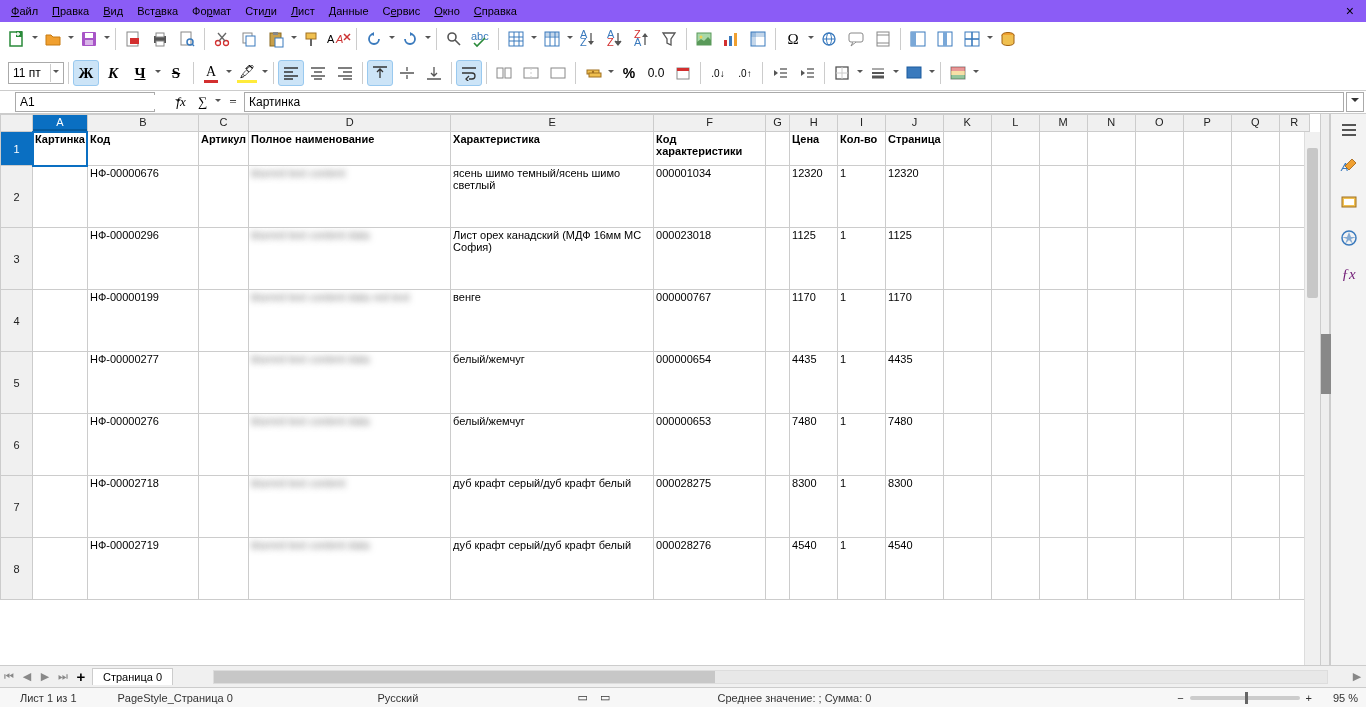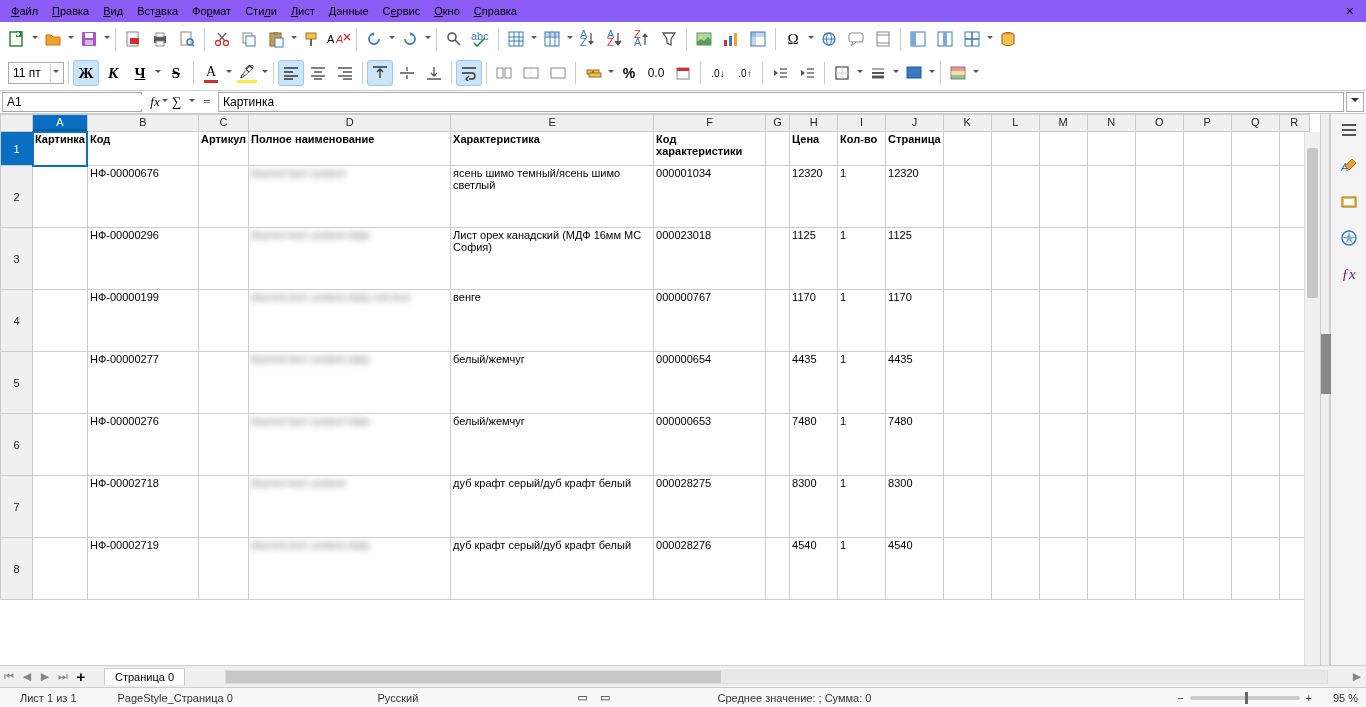--- a/index.html
+++ b/index.html
@@ -13,21 +13,21 @@
 .tb-btn.active{background:#cce4f7;border-color:#99c9ef}
 .tb-sep{width:1px;height:22px;background:#ccc;margin:0 3px}
 .tb-drop{width:8px;height:26px;display:flex;align-items:center;justify-content:center;cursor:pointer}
 .tb-drop::after{content:"";border:3px solid transparent;border-top-color:#555}
 .fmt-bar{height:34px;display:flex;align-items:center;padding:2px 4px;gap:1px;background:#fff}
 .combo{height:22px;border:1px solid #aaa;background:#fff;display:flex;align-items:center;padding:0 2px 0 4px}
 .combo input{border:none;outline:none;height:18px;font-size:12px;width:100%}
 .combo .arr{width:14px;height:18px;display:flex;align-items:center;justify-content:center;border-left:1px solid #ccc}
 .combo .arr::after{content:"";border:3px solid transparent;border-top-color:#555}
 .cellref-bar{height:24px;display:flex;align-items:center;border-top:1px solid #ccc;border-bottom:1px solid #ccc;background:#fff}
-.cellref{width:140px;height:20px;border:1px solid #aaa;display:flex;align-items:center;padding:0 4px;margin:0 2px}
+.cellref{width:140px;height:20px;border:1px solid #aaa;display:flex;align-items:center;padding:0 4px;margin:0 15px}
 .cellref input{border:none;outline:none;flex:1;font-size:12px}
 .fx-btn{width:22px;height:20px;display:flex;align-items:center;justify-content:center;font-style:italic;font-family:serif;font-size:13px;cursor:pointer}
 .formula-in{flex:1;height:20px;border:1px solid #aaa;padding:0 4px;font-size:12px;outline:none}
 .drop-indicator{width:18px;height:20px;display:flex;align-items:center;justify-content:center;border:1px solid #aaa;margin:0 2px}
 .drop-indicator::after{content:"";border:4px solid transparent;border-top-color:#333}
 .workspace{display:flex;height:calc(100% - 22px - 34px - 34px - 24px - 22px - 20px);position:relative}
 .sheet-area{flex:1;overflow:hidden;position:relative}
 .grid-wrap{position:absolute;inset:0;overflow:hidden}
 table.grid{border-collapse:collapse;table-layout:fixed}
 table.grid th,table.grid td{border:1px solid #ccc;padding:1px 2px;vertical-align:top;text-align:left;overflow:hidden;white-space:normal;word-wrap:break-word;font-size:11px}
@@ -45,21 +45,21 @@
 .vscroll .thumb{position:absolute;left:2px;right:2px;background:#c7c7c7;border-radius:2px}
 .vscroll .arrow{position:absolute;left:0;right:0;height:16px;display:flex;align-items:center;justify-content:center}
 .vscroll .arrow::after{content:"";border:4px solid transparent}
 .side-panel{width:36px;background:#f3f3f3;border-left:1px solid #ccc;display:flex;flex-direction:column;align-items:center;padding-top:4px;gap:12px}
 .side-panel .sp{width:24px;height:24px;display:flex;align-items:center;justify-content:center;cursor:pointer;color:#444}
 .side-panel .ham{display:flex;flex-direction:column;gap:3px}
 .side-panel .ham div{width:14px;height:2px;background:#555}
 .blurred{color:transparent;text-shadow:0 0 6px rgba(0,0,0,.55)}
 .tab-bar{height:22px;display:flex;align-items:center;background:#f0f0f0;border-top:1px solid #ccc}
 .tab-nav{width:18px;height:18px;display:flex;align-items:center;justify-content:center;cursor:pointer;color:#888}
-.tab{padding:2px 10px;background:#fff;border:1px solid #ccc;border-bottom:none;margin-left:14px;font-size:11px}
+.tab{padding:2px 10px;background:#fff;border:1px solid #ccc;border-bottom:none;margin-left:2px;font-size:11px}
 .hscroll-track{flex:1;height:14px;margin:0 20px 0 40px;background:#e8e8e8;position:relative;border:1px solid #ddd}
 .hscroll-thumb{position:absolute;left:0;top:0;bottom:0;width:45%;background:#c7c7c7}
 .status{height:20px;display:flex;align-items:center;border-top:1px solid #ccc;background:#f7f7f7;font-size:11px;color:#333}
 .status .seg{padding:0 20px;border-right:1px solid transparent}
 .zoom{display:flex;align-items:center;gap:6px;margin-left:auto;padding:0 8px}
 .zoom .track{width:110px;height:4px;background:#ccc;position:relative;border-radius:2px}
 .zoom .knob{position:absolute;left:50%;top:-4px;width:3px;height:12px;background:#666}
 svg{display:block}
 .bold{font-weight:bold}
 .tb-char{font-family:"Times New Roman",serif;font-size:15px;font-weight:bold}

